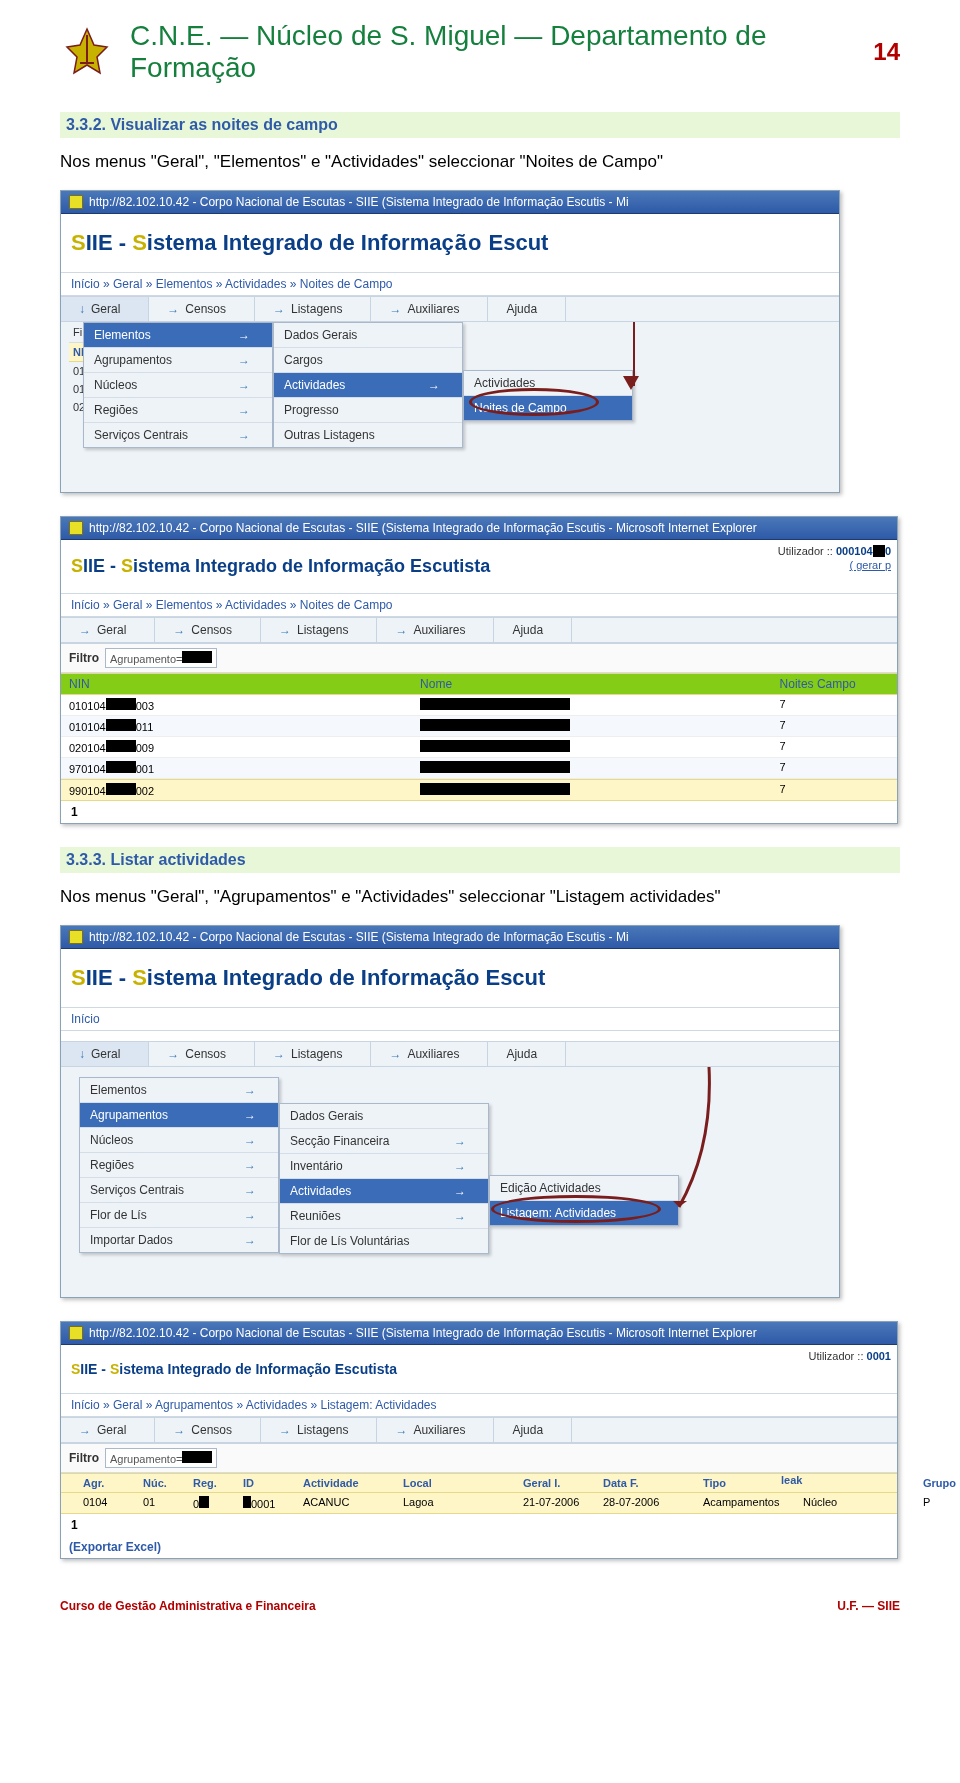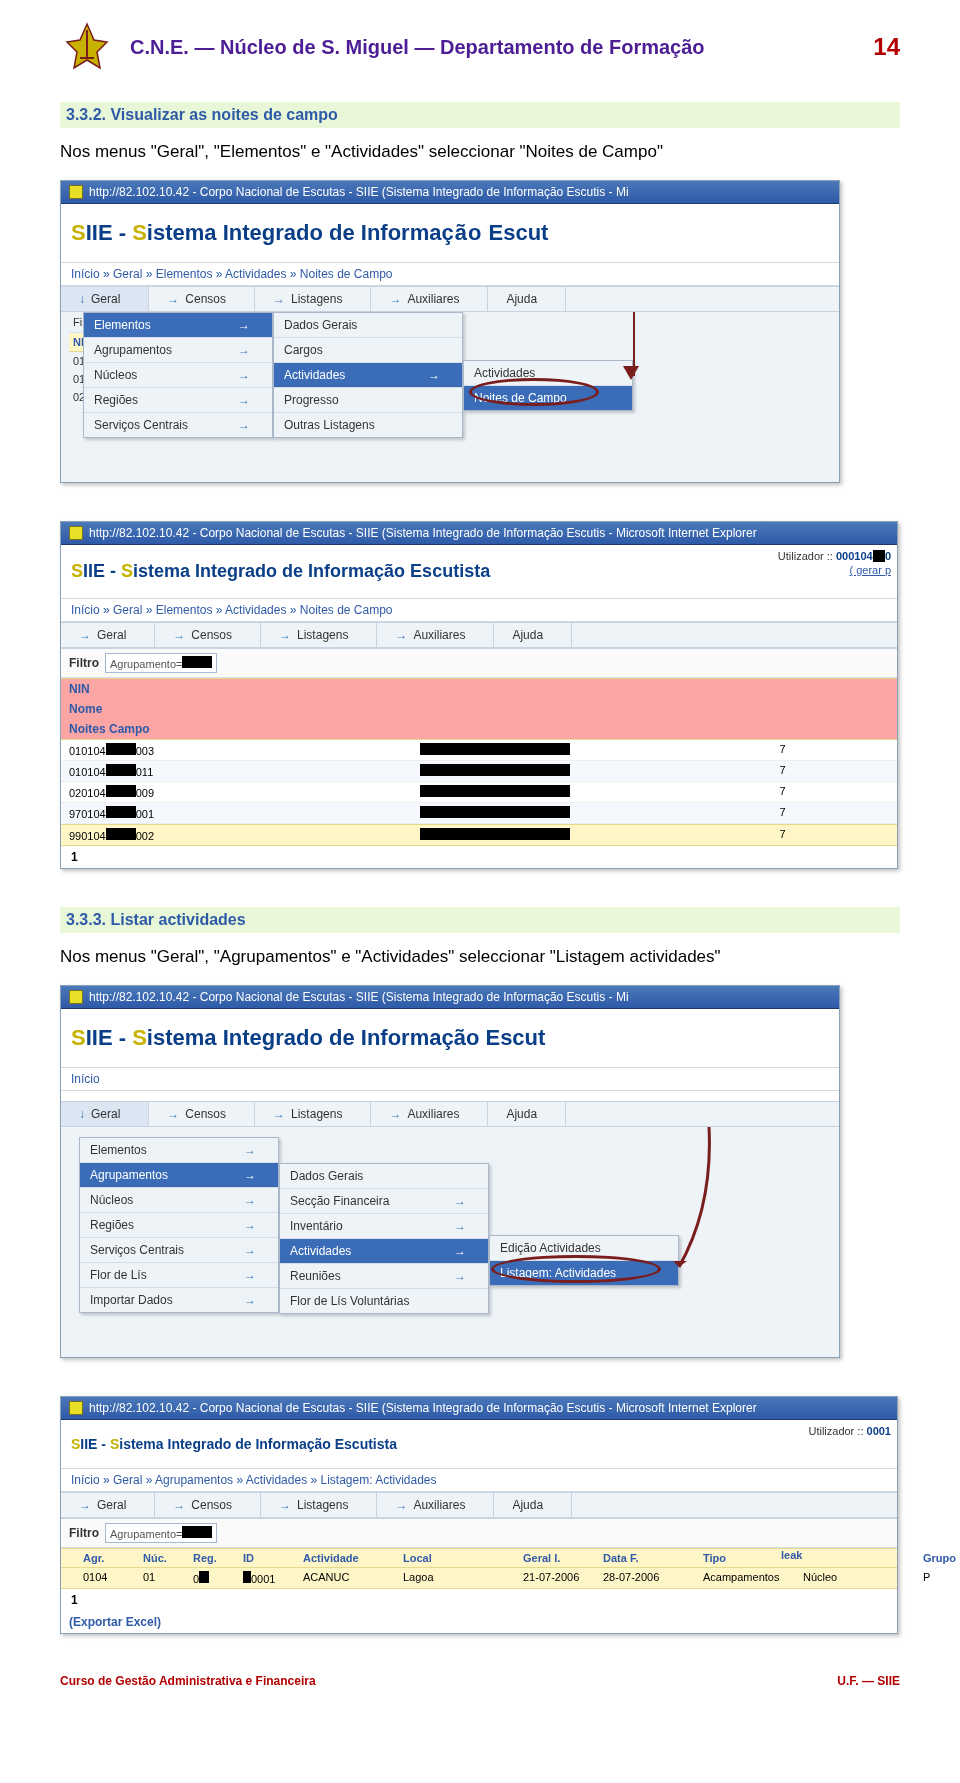--- a/index.html
+++ b/index.html
@@ -20,23 +20,23 @@
     margin-bottom: 28px;
   }
   .logo {
     width: 54px; height: 54px;
     position: relative;
     display: inline-block;
   }
   .logo svg { width: 100%; height: 100%; }
   .doc-title {
     flex: 1;
-    color: #4c1d95;
-    font-weight: bold;
-    font-size: 20px;
+    color: #15803d;
+    font-weight: normal;
+    font-size: 28px;
   }
   .doc-pageno {
     color: #b20000;
     font-weight: bold;
     font-size: 24px;
   }
   .section-heading {
     background: #e8f7d8;
     color: #2e5aa8;
     font-weight: bold;
@@ -47,21 +47,21 @@
   .body-text {
     font-size: 17px;
     margin: 14px 0 18px 0;
   }
 
   
   .app-window {
     border: 1px solid #8aa2b8;
     background: #fff;
     box-shadow: 2px 2px 4px rgba(0,0,0,.25);
-    margin-bottom: 38px;
+    margin-bottom: 23px;
   }
   .titlebar {
     background: linear-gradient(#4a78b8, #2e5aa8);
     color: #fff;
     padding: 4px 8px;
     font-size: 12px;
     display: flex;
     align-items: center;
     gap: 6px;
     border-bottom: 1px solid #1d3a6b;
@@ -181,26 +181,25 @@
   .filter-row .inp {
     border: 1px solid #aab8cc;
     padding: 2px 4px;
     font-size: 11px;
     background: #fff;
     color: #555;
   }
   .filter-row .blk { background: #000; color:#000; display:inline-block; width:30px; height:12px; }
   .thead {
     display: flex;
-    background: #fca5a5;
+    background: #84cc16;
     border-top: 1px solid #e6d98a;
     border-bottom: 1px solid #e6d98a;
     color: #2e5aa8;
-    font-weight: bold;
-    flex-direction: column;
+    font-weight: normal;
   }
   .thead .c, .trow .c {
     padding: 3px 8px;
   }
   .trow { display: flex; border-bottom: 1px solid #eee; font-size: 11px; }
   .trow.alt { background: #f5f8fc; }
   .trow.last { background: #fff6c8; border-top:1px solid #e6d98a; border-bottom:1px solid #e6d98a; }
   .cell-blk { background:#000; display:inline-block; height:12px; }
   .footer-pager { padding: 4px 10px; font-size:12px; font-weight:bold; }
 

